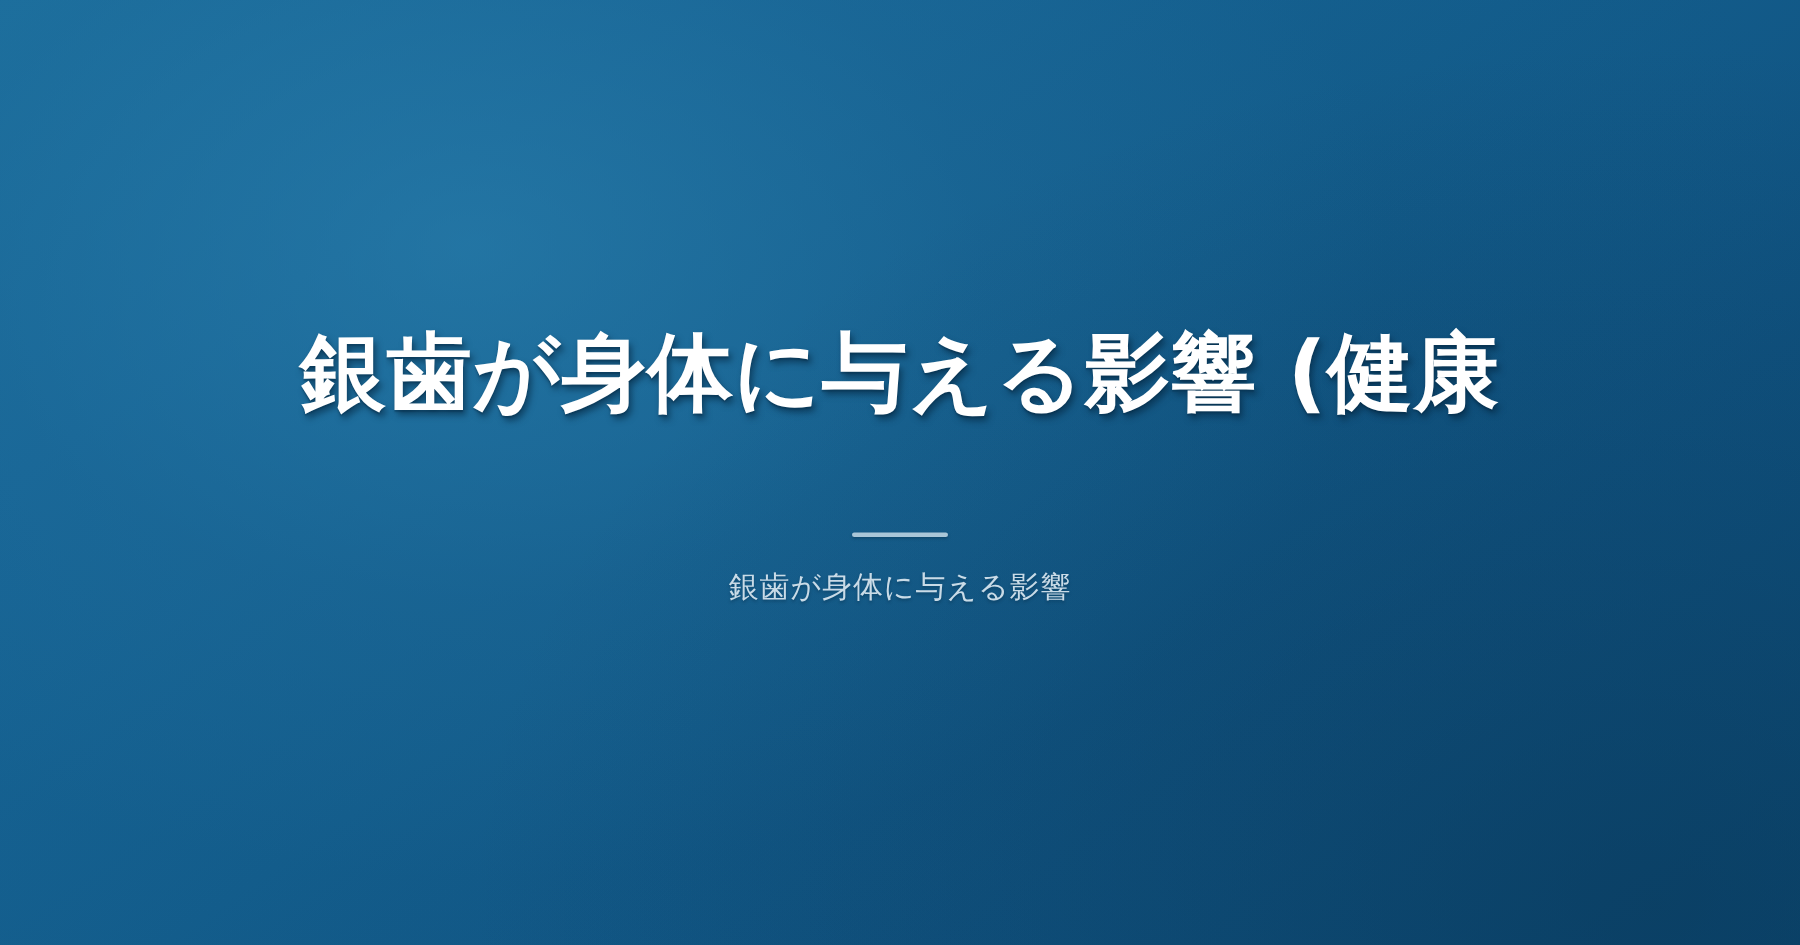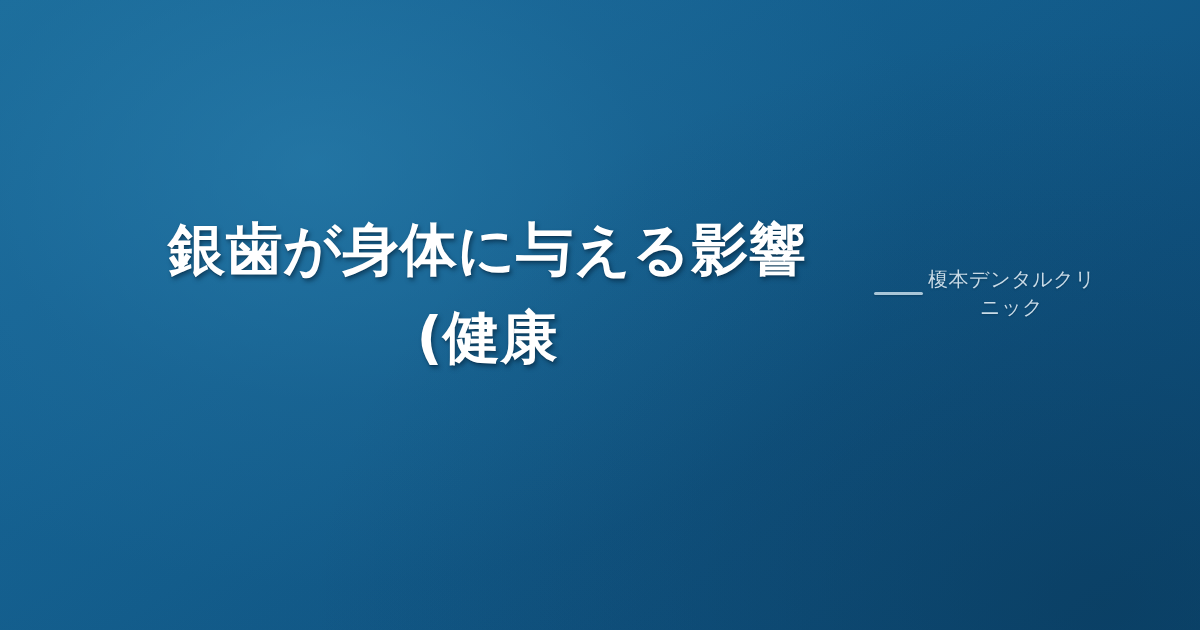--- a/index.html
+++ b/index.html
@@ -60,21 +60,21 @@
         rgba(6, 44, 72, 0.16) 40%,
         rgba(6, 44, 72, 0.0) 72%);
   }
 
   
   .content {
     position: relative;
     z-index: 2;
     width: 1000px;
     display: flex;
-    flex-direction: row;
+    flex-direction: column;
     align-items: center;
   }
 
   .title {
     margin: 0;
     padding: 0 20px;
     width: 100%;
     box-sizing: border-box;
     text-align: center;
     color: #ffffff;
@@ -129,17 +129,17 @@
     <h1 class="title">
       <span>銀歯が身体に与える影響 (健康</span><br>
     </h1>
 
     <div class="spacer-mid"></div>
 
     <div class="divider"></div>
 
     <div class="spacer-bottom"></div>
 
-    <p class="subtitle">榎本デンタルクリニック</p>
+    <p class="subtitle">銀歯が身体に与える影響</p>
 
   </div>
 
 </div>
 
 </body></html>

